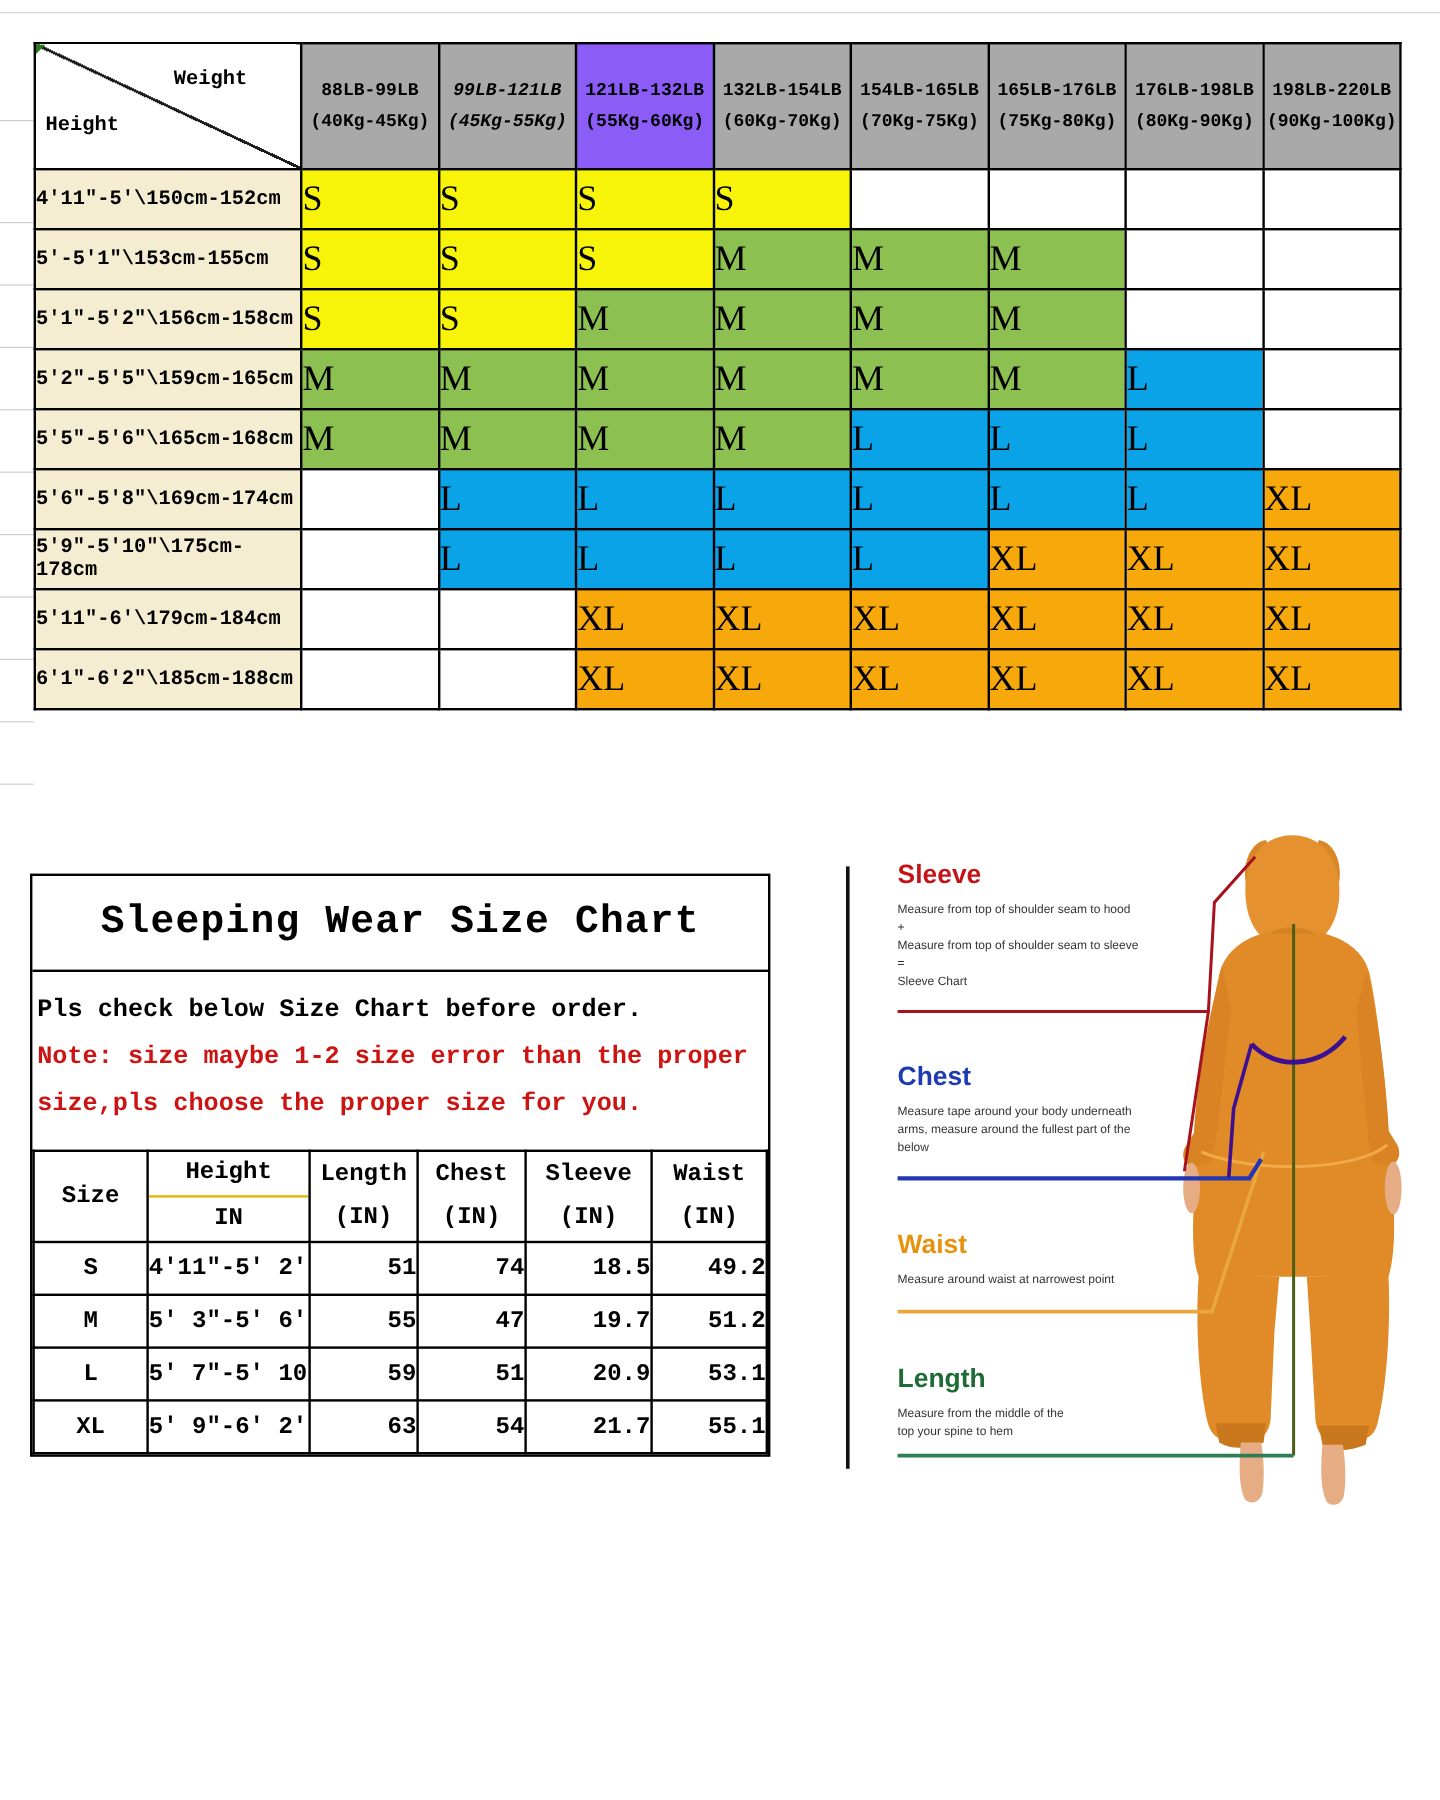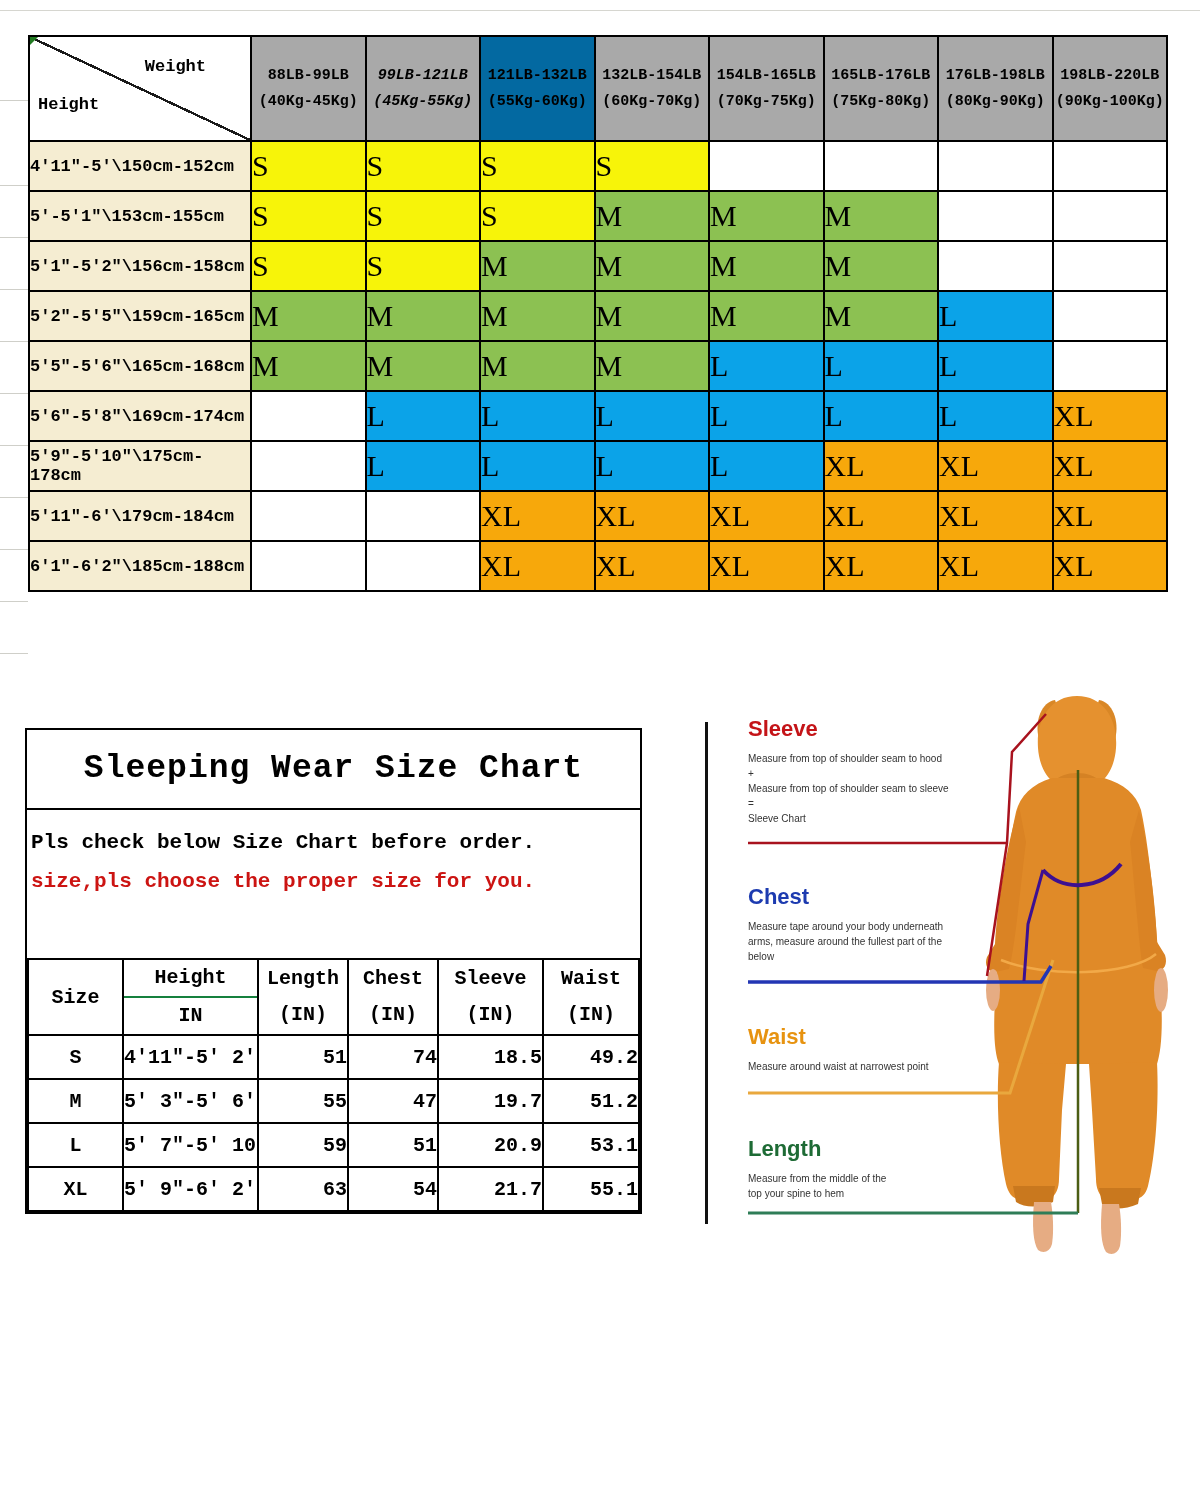--- a/index.html
+++ b/index.html
@@ -26,21 +26,21 @@
   #swsc{position:absolute;left:25px;top:728px;width:613px;border:2px solid #000;}
   .swsc-title{height:78px;line-height:78px;border-bottom:2px solid #000;text-align:center;
       font-size:33px;font-weight:bold;letter-spacing:1px;}
   .swsc-note{padding:14px 4px 10px 4px;height:124px;}
   .swsc-black{font-size:21px;font-weight:bold;line-height:1.85;}
   .swsc-red{font-size:21px;font-weight:bold;line-height:1.85;color:#cc1412;}
   #mtable{width:100%;border-collapse:collapse;table-layout:fixed;}
   #mtable td{border:2px solid #000;padding:0;font-weight:bold;overflow:hidden;}
   .mt-head td{height:74px;text-align:center;font-size:20px;}
   .mt-stack div{line-height:36px;}
-  .mt-stack div + div{border-top:2px solid #15803d;text-align:center;}
+  .mt-stack div + div{border-top:2px solid #eab308;text-align:center;}
   .mt-stack2 div{line-height:36px;}
   .mt-row td{height:42px;font-size:20px;}
   .mt-c0{text-align:center;}
   .mt-c1{text-align:left;padding-left:2px;font-size:19px;}
   .mt-num{text-align:right;padding-right:8px;}
 
   
   #guide{position:absolute;left:700px;top:690px;width:500px;height:612px;}
   .divider{position:absolute;left:5px;top:32px;width:3px;height:502px;background:#111;}
   .g-block{position:absolute;left:48px;}
@@ -89,21 +89,21 @@
             <span class="h">Height</span>
           </td>
           <td class="st-wh" style="background: rgb(169, 169, 169);">
             <div>88LB-99LB</div>
             <div>(40Kg-45Kg)</div>
           </td>
           <td class="st-wh" style="background: rgb(169, 169, 169); font-style: italic;">
             <div>99LB-121LB</div>
             <div>(45Kg-55Kg)</div>
           </td>
-          <td class="st-wh" style="background: #0369a1;">
+          <td class="st-wh" style="background: #8b5cf6;">
             <div>121LB-132LB</div>
             <div>(55Kg-60Kg)</div>
           </td>
           <td class="st-wh" style="background: rgb(169, 169, 169);">
             <div>132LB-154LB</div>
             <div>(60Kg-70Kg)</div>
           </td>
           <td class="st-wh" style="background: rgb(169, 169, 169);">
             <div>154LB-165LB</div>
             <div>(70Kg-75Kg)</div>
@@ -220,20 +220,21 @@
           <td class="st-cell" style="background: rgb(247, 168, 11);">XL</td>
           <td class="st-cell" style="background: rgb(247, 168, 11);">XL</td>
         </tr>
       </tbody>
     </table>
 
   <div id="swsc">
     <div class="swsc-title">Sleeping Wear Size Chart</div>
     <div class="swsc-note">
       <div class="swsc-black">Pls check below Size Chart before order.</div>
+      <div class="swsc-red">Note: size maybe 1-2 size error than the proper</div>
       <div class="swsc-red">size,pls choose the proper size for you.</div>
     </div>
     <table id="mtable">
         <colgroup>
           <col style="width: 95px;">
           <col style="width: 135px;">
           <col style="width: 90px;">
           <col style="width: 90px;">
           <col style="width: 105px;">
           <col>

